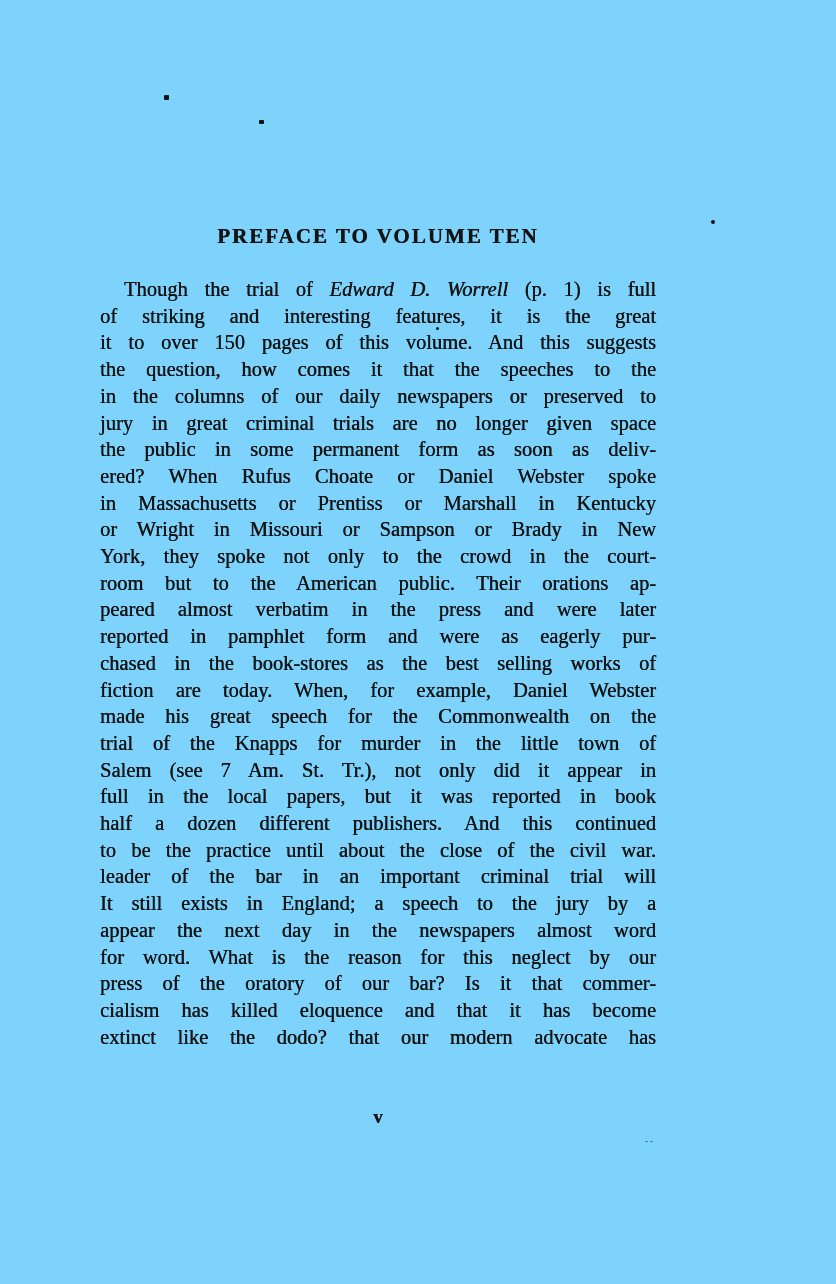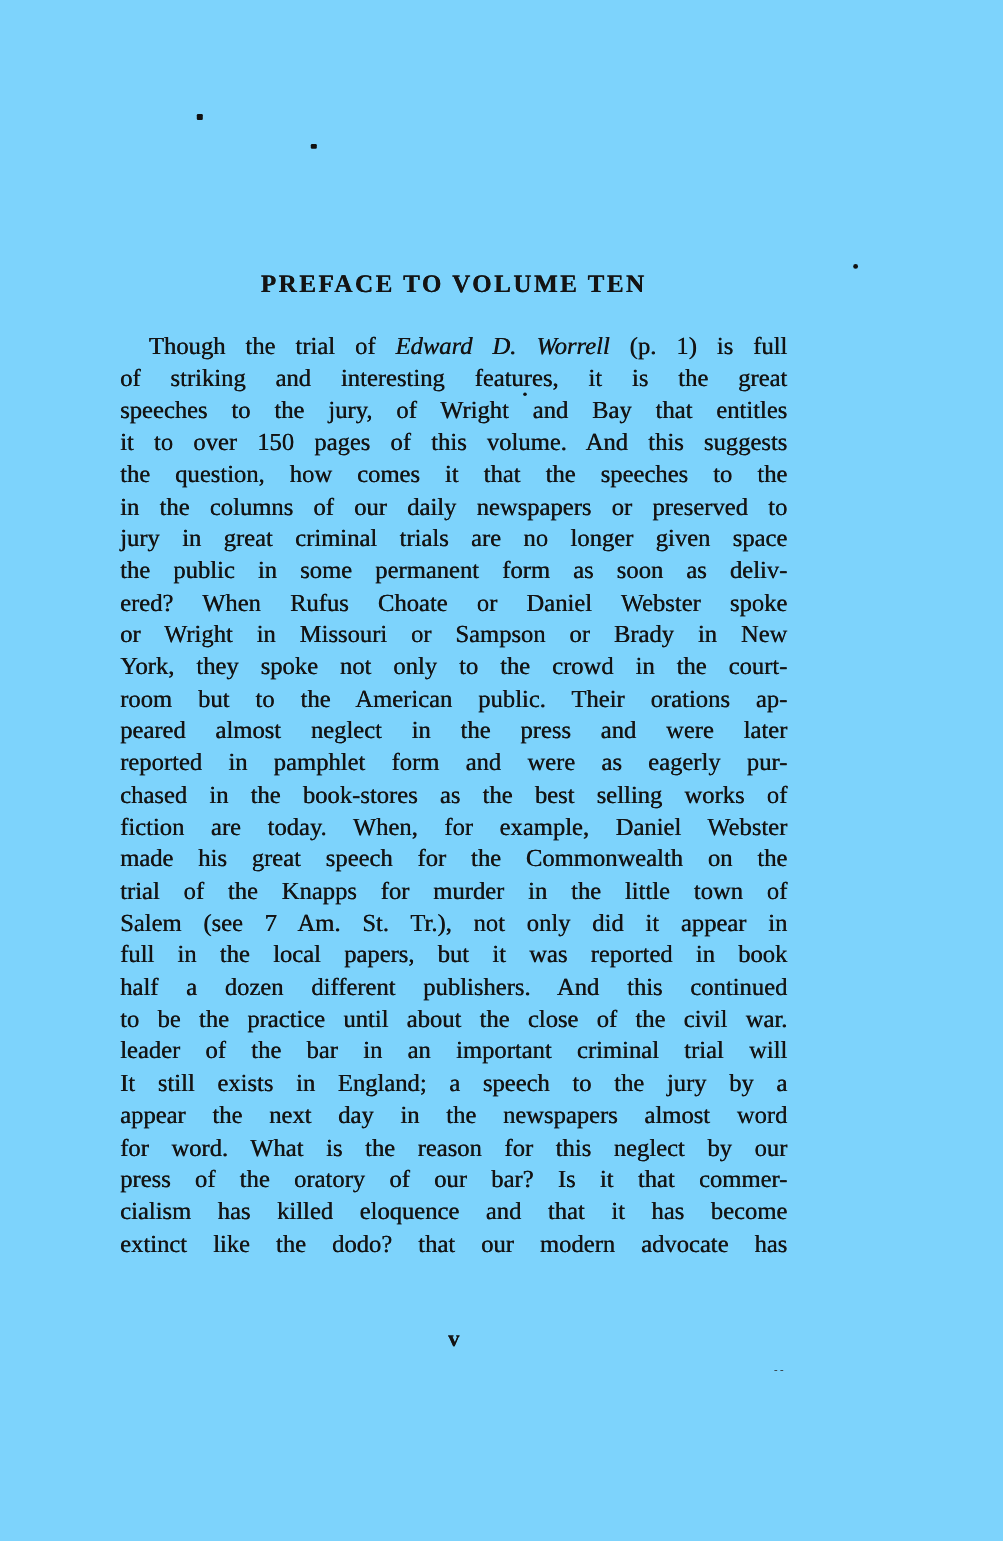--- a/index.html
+++ b/index.html
@@ -80,31 +80,31 @@
   <div class="speck speck-1"></div>
   <div class="speck speck-2"></div>
   <div class="speck speck-3"></div>
   <div class="speck speck-4"></div>
 
   <h1 class="title">PREFACE TO VOLUME TEN</h1>
 
   <div class="body-text">
     <p class="line first"><span>Though the trial of </span><em>Edward D. Worrell</em><span> (p. 1) is full</span></p>
     <p class="line">of striking and interesting features, it is the great</p>
-    <p class="line">speeches to the jury, of Wright and Bay that entitles</p>
     <p class="line">it to over 150 pages of this volume.  And this suggests</p>
     <p class="line">the question, how comes it that the speeches to the</p>
     <p class="line">in the columns of our daily newspapers or preserved to</p>
     <p class="line">jury in great criminal trials are no longer given space</p>
     <p class="line">the public in some permanent form as soon as deliv-</p>
     <p class="line">ered?  When Rufus Choate or Daniel Webster spoke</p>
+    <p class="line">in Massachusetts or Prentiss or Marshall in Kentucky</p>
     <p class="line">or Wright in Missouri or Sampson or Brady in New</p>
     <p class="line">York, they spoke not only to the crowd in the court-</p>
     <p class="line">room but to the American public.  Their orations ap-</p>
-    <p class="line">peared almost neglect in the press and were later</p>
+    <p class="line">peared almost verbatim in the press and were later</p>
     <p class="line">reported in pamphlet form and were as eagerly pur-</p>
     <p class="line">chased in the book-stores as the best selling works of</p>
     <p class="line">fiction are today.  When, for example, Daniel Webster</p>
     <p class="line">made his great speech for the Commonwealth on the</p>
     <p class="line">trial of the Knapps for murder in the little town of</p>
     <p class="line">Salem (see 7 Am. St. Tr.), not only did it appear in</p>
     <p class="line">full in the local papers, but it was reported in book</p>
     <p class="line">half a dozen different publishers.  And this continued</p>
     <p class="line">to be the practice until about the close of the civil war.</p>
     <p class="line">leader of the bar in an important criminal trial will</p>

